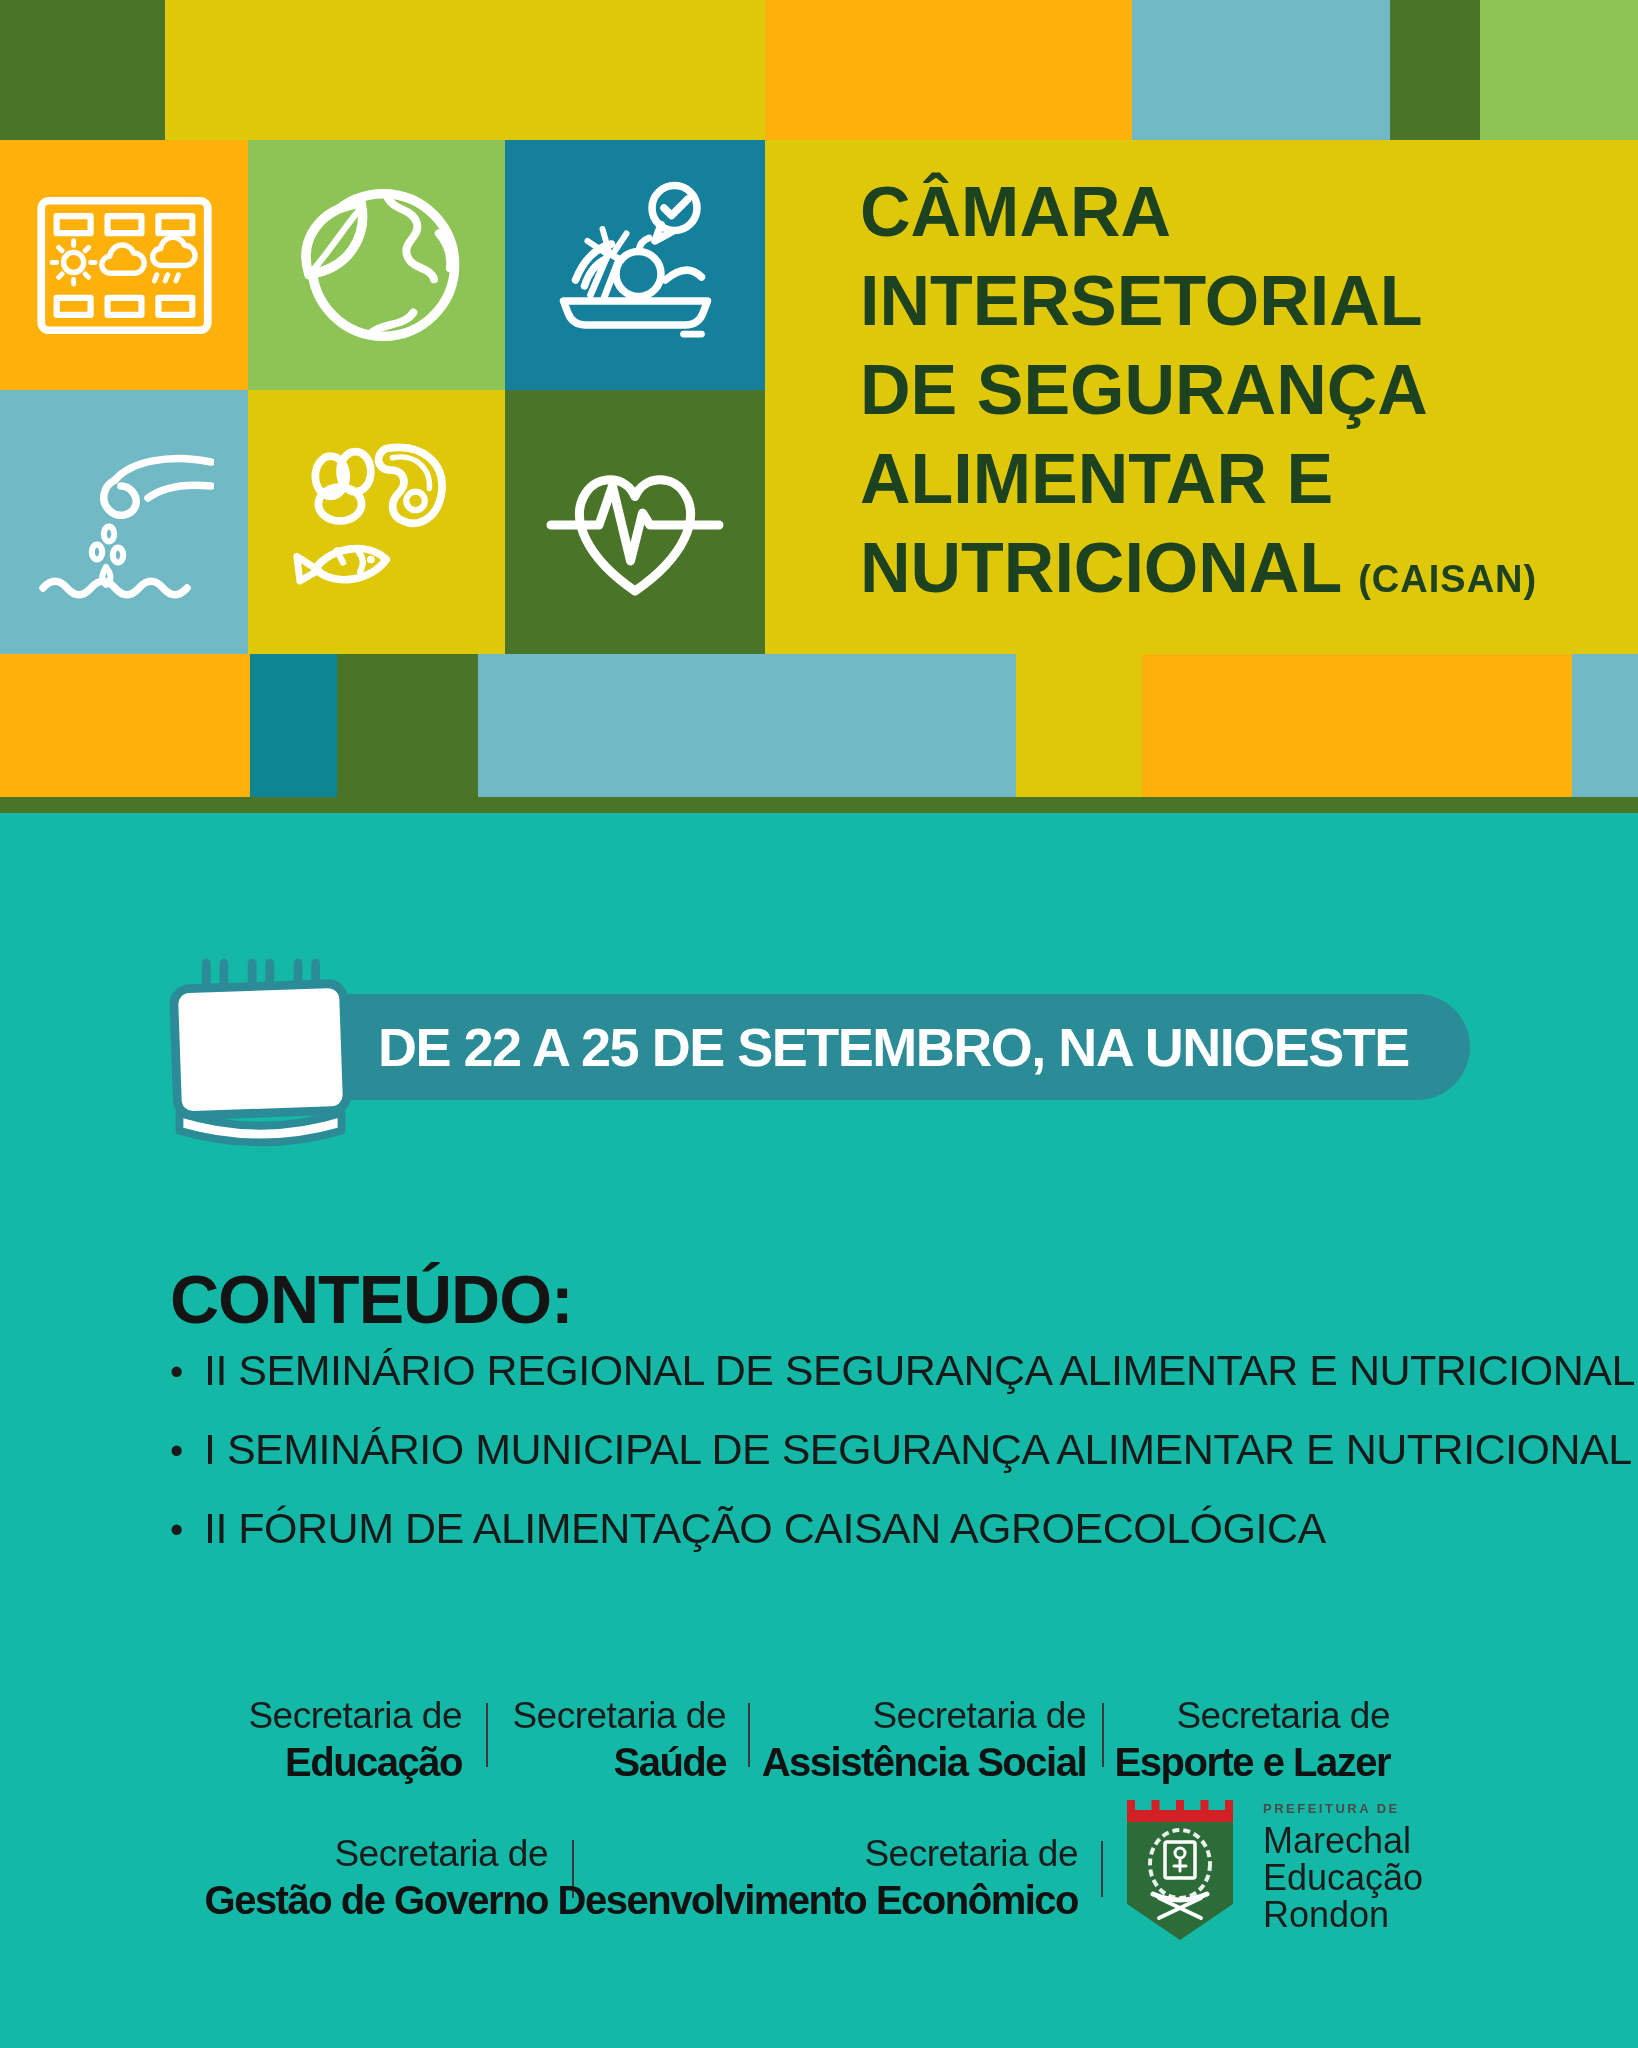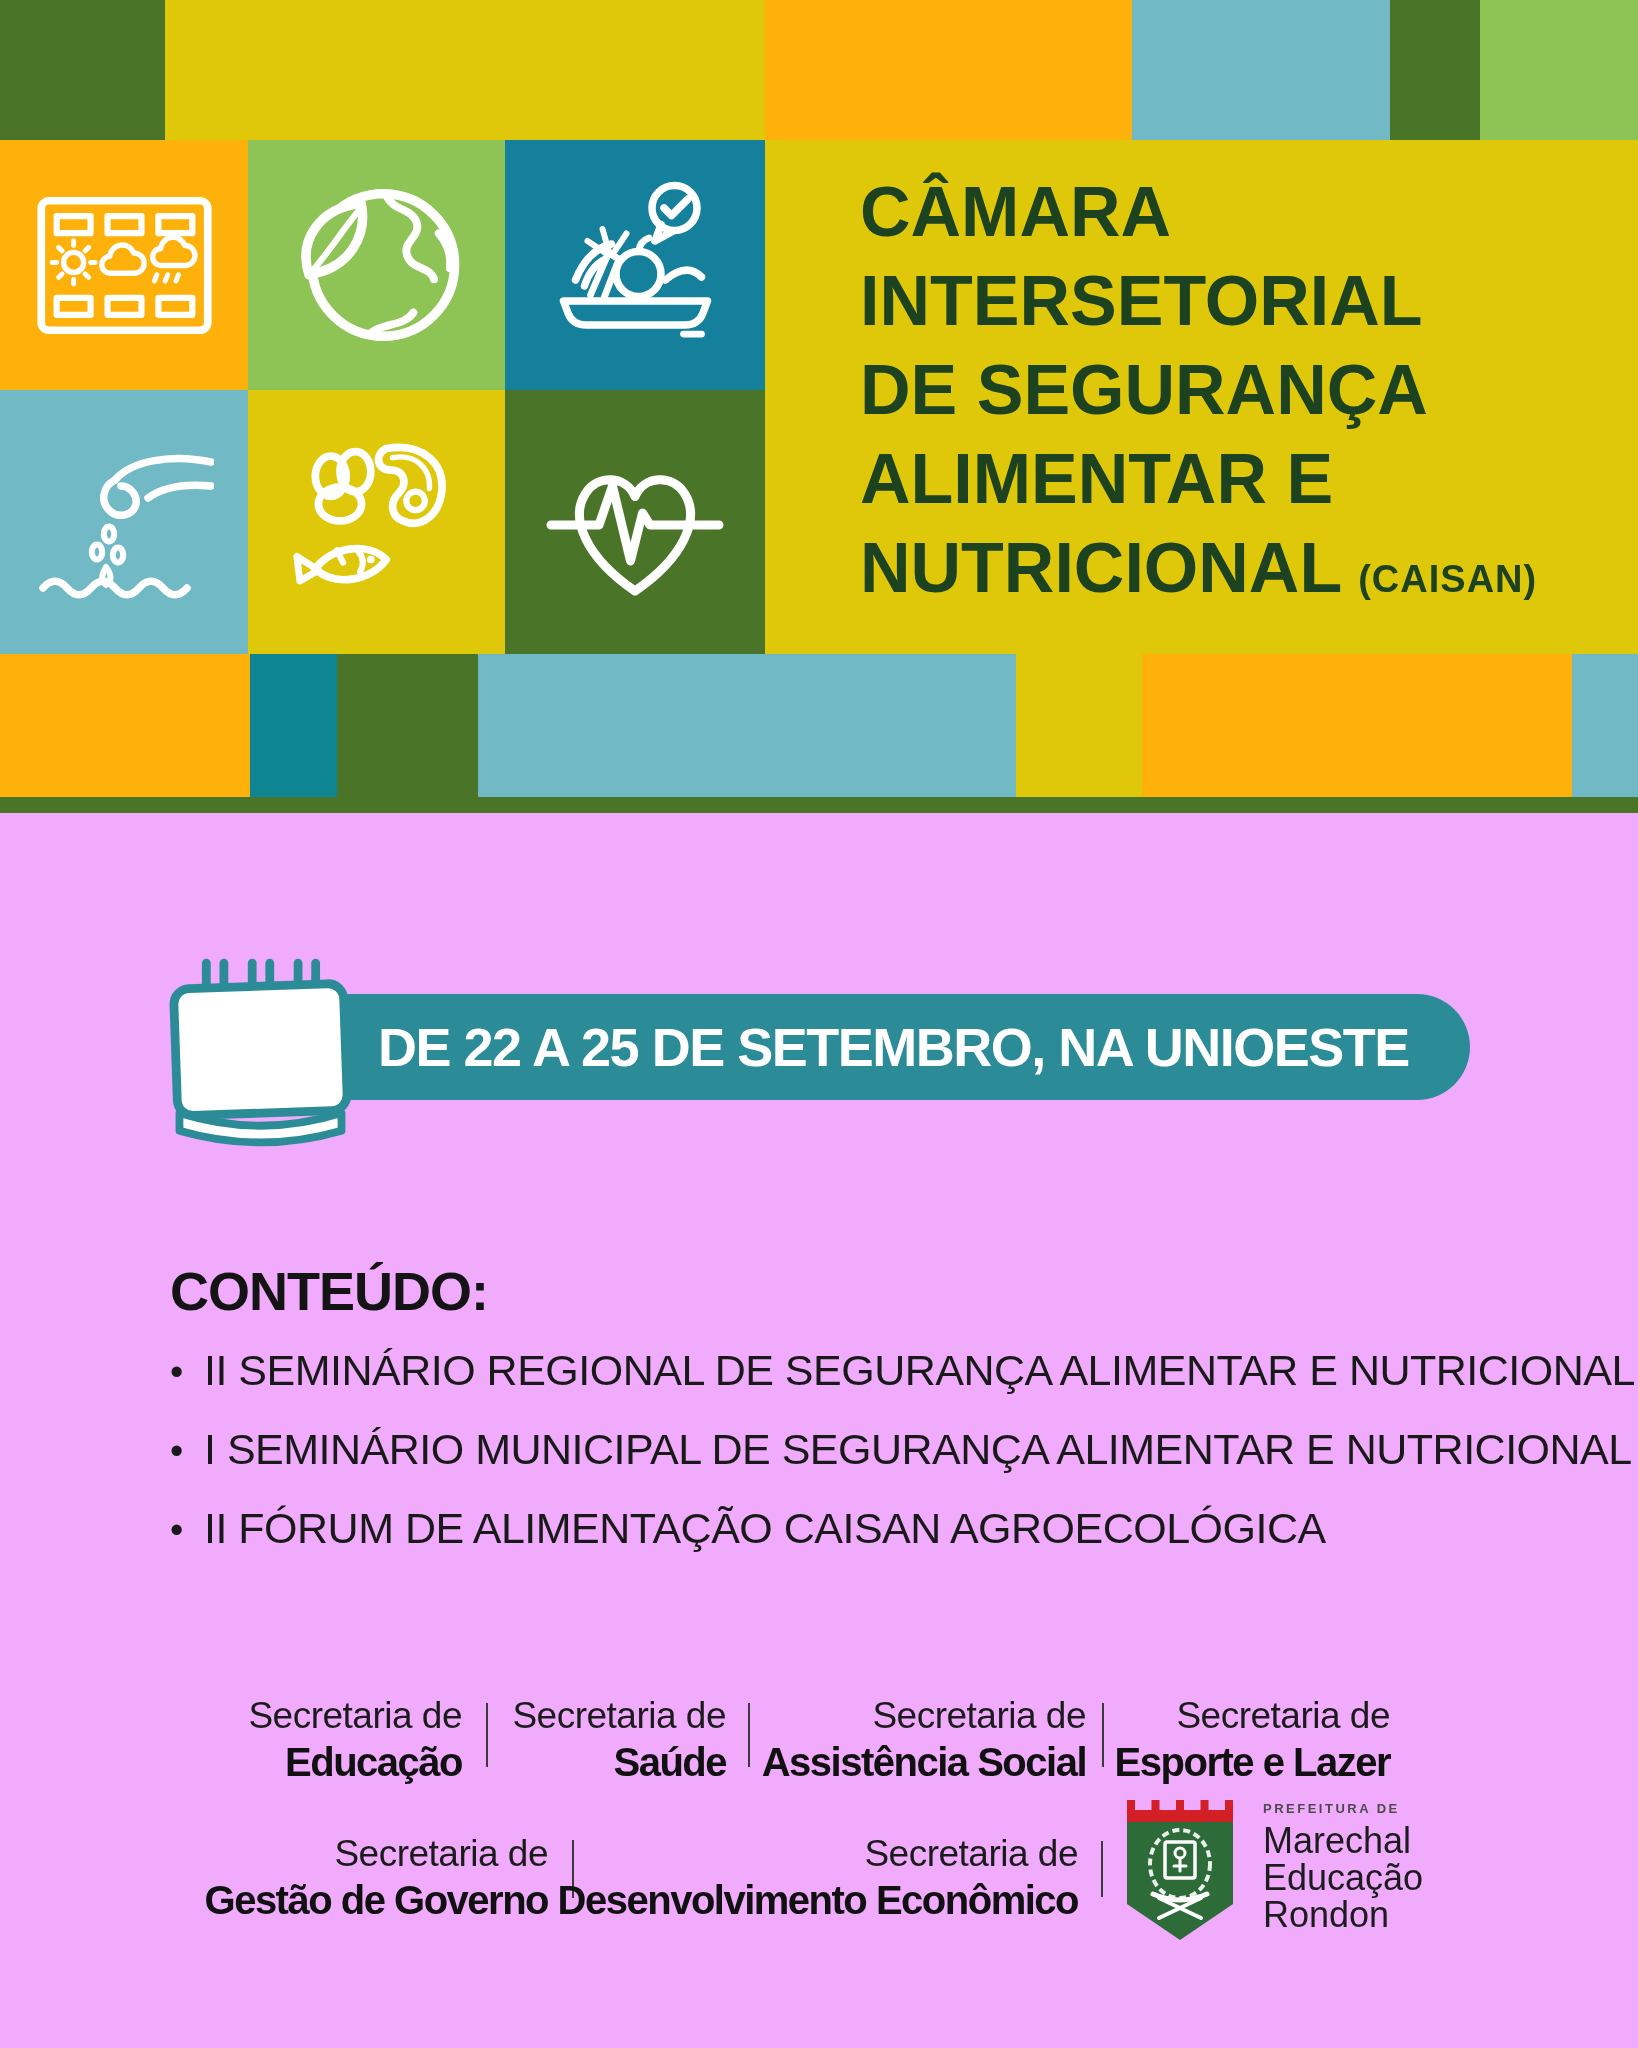--- a/index.html
+++ b/index.html
@@ -1,17 +1,17 @@
 <!DOCTYPE html>
 <html><head>
 <meta charset="utf-8">
 <style>
   html,body{margin:0;padding:0;background:#e9e9e9;}
   .poster{
-    position:relative;width:1638px;height:2048px;background:#f0abfc;
+    position:relative;width:1638px;height:2048px;background:#14b8a6;
     font-family:"Liberation Sans","DejaVu Sans",sans-serif;overflow:hidden;
   }
   
   .tile{position:absolute;}
   .c-yellow{background:#dfc70a}
   .c-orange{background:#feb10b}
   .c-lgreen{background:#8ec355}
   .c-teal{background:#15809b}
   .c-teal2{background:#0d8593}
   .c-dgreen{background:#4a7428}
@@ -29,21 +29,21 @@
     background:#2b8c98;border-radius:12px 54px 54px 12px;
     display:flex;align-items:center;padding-left:78px;box-sizing:border-box;
   }
   .banner span{
     color:#ffffff;font-size:54px;font-weight:bold;letter-spacing:-1.5px;white-space:nowrap;
   }
   .cal-icon{position:absolute;left:158px;top:948px;}
   
   .content-heading{
     position:absolute;left:170px;top:1260px;
-    font-size:54px;font-weight:bold;color:#141414;letter-spacing:-1px;
+    font-size:68px;font-weight:bold;color:#141414;letter-spacing:-1px;
   }
   .content-list{position:absolute;left:170px;top:1332px;width:1400px;}
   .content-list .row{font-size:43px;color:#191919;line-height:77px;letter-spacing:-0.5px;white-space:nowrap;}
   .content-list .dot{display:inline-block;width:34px;font-size:38px;}
   
   .sec{position:absolute;text-align:right;white-space:nowrap;}
   .sec .pre{font-size:37px;font-weight:400;color:#1b1b1b;line-height:44px;letter-spacing:-0.5px;}
   .sec .name{font-size:40px;font-weight:bold;color:#111111;line-height:48px;letter-spacing:-1.5px;}
   .vdiv{position:absolute;width:2px;background:#3a3a3a;}
   

